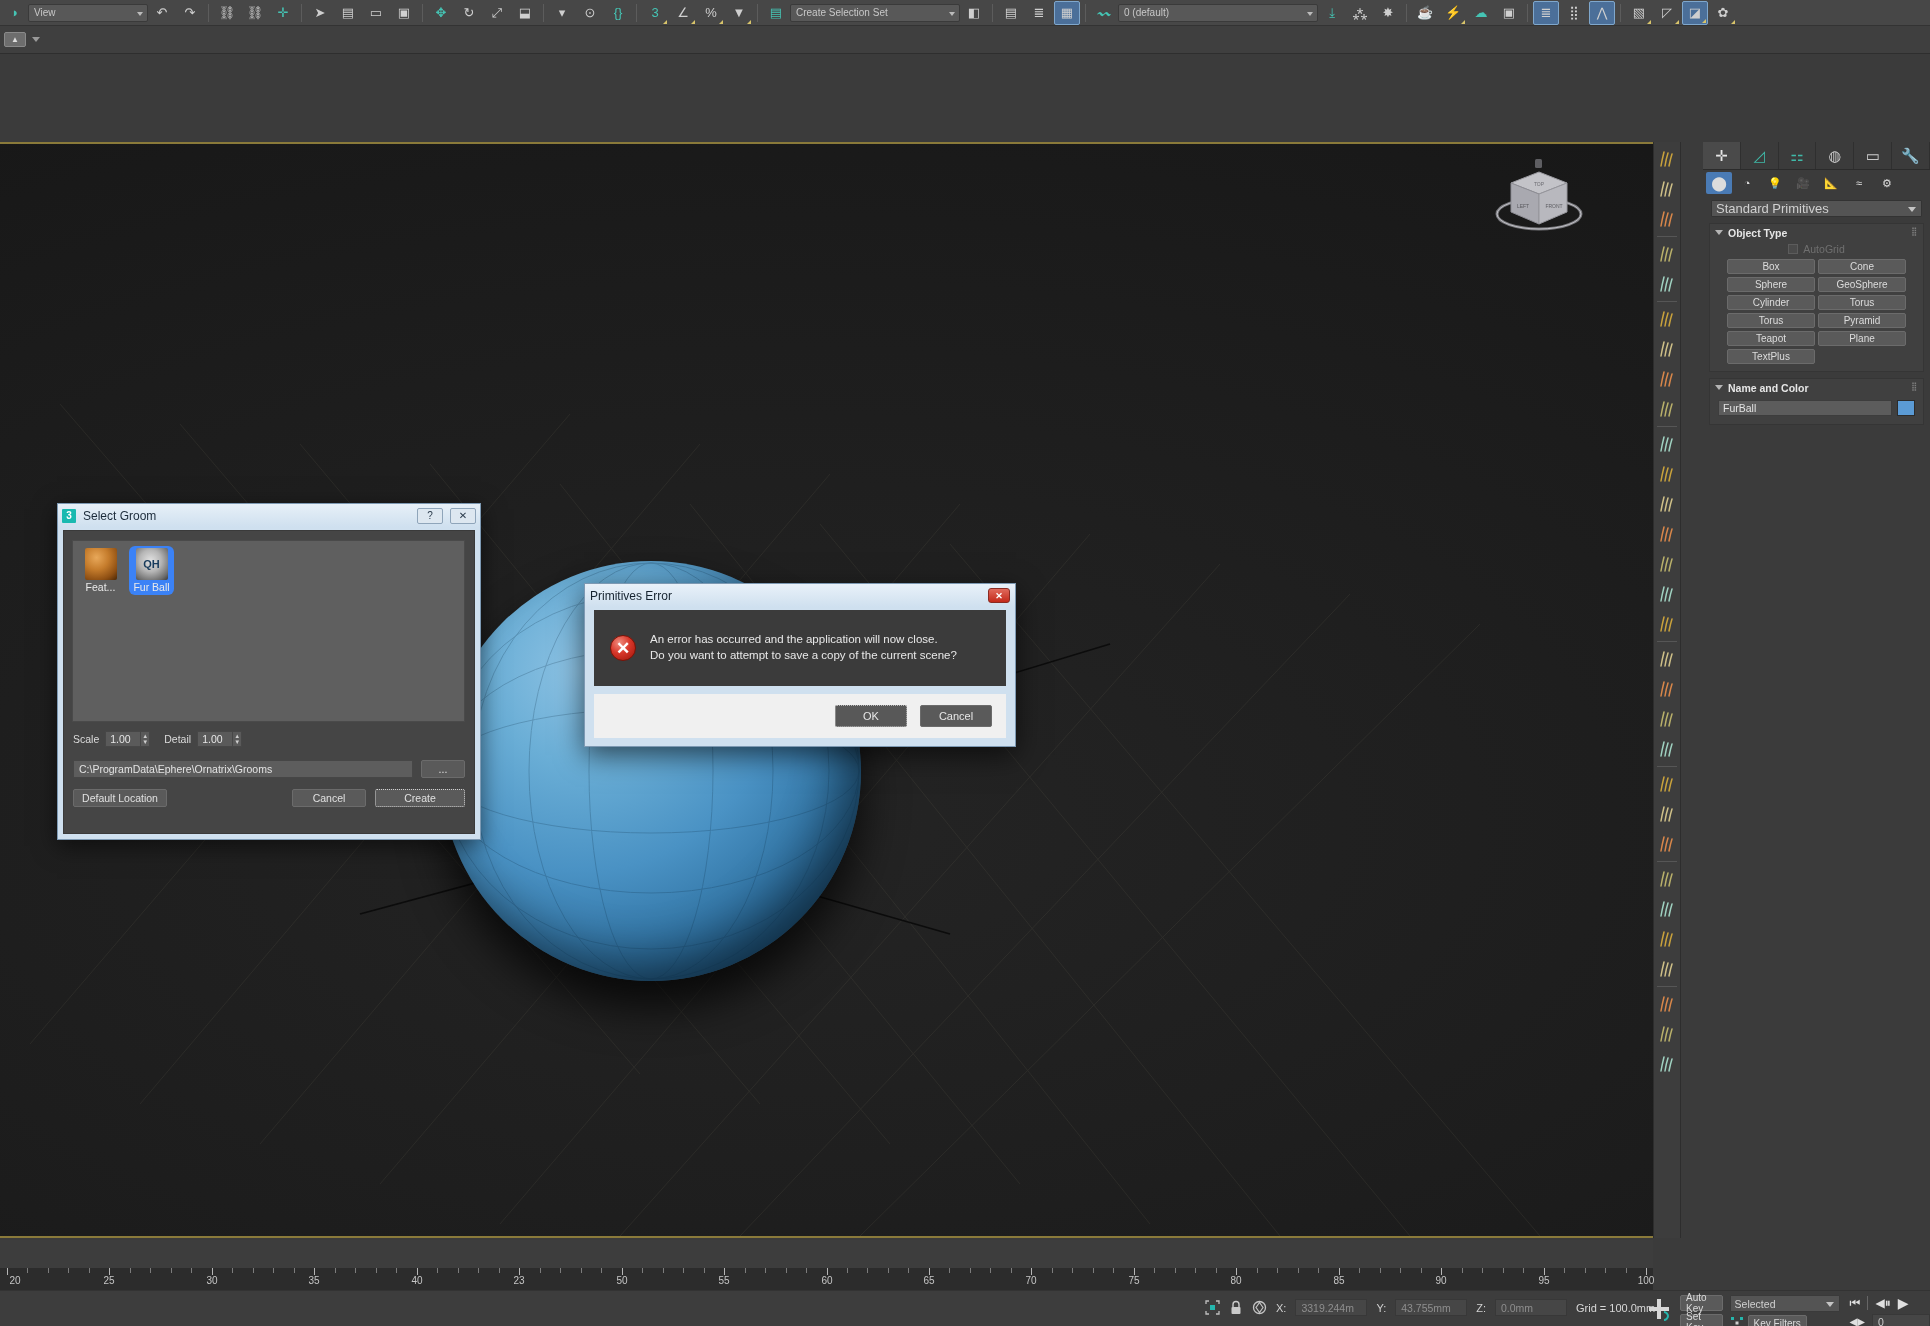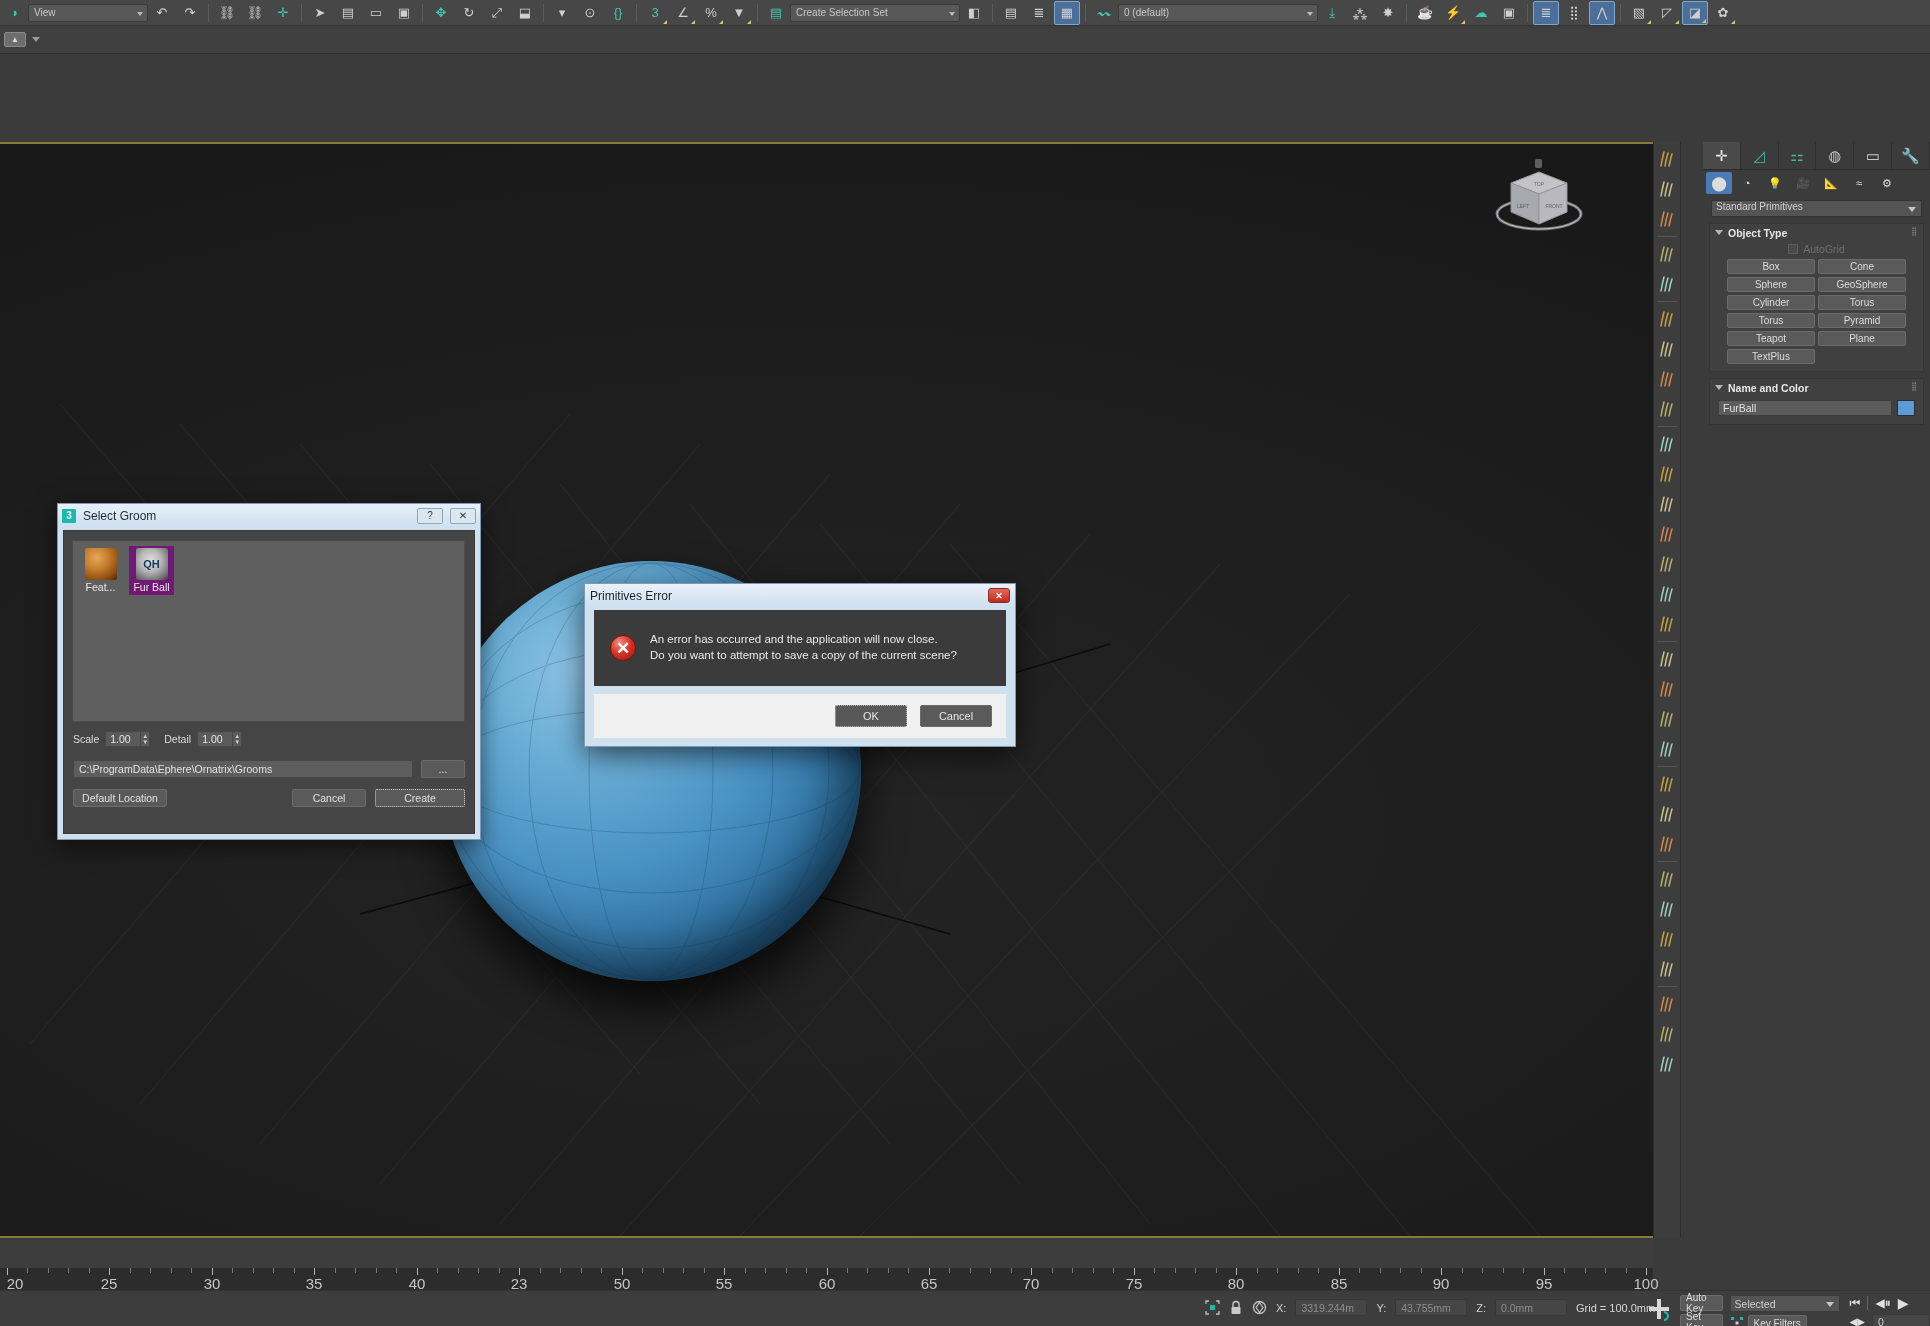--- a/index.html
+++ b/index.html
@@ -84,21 +84,21 @@
   }
   .cmd-tab.sel{background:#4a4a4a;}
   .cmd-subtabs{display:flex;height:26px;align-items:center;padding-left:3px;gap:2px;}
   .cmd-sub{
     width:26px;height:22px;display:flex;align-items:center;justify-content:center;
     color:#cfcfcf;font-size:12px;border-radius:2px;
   }
   .cmd-sub.sel{background:#4a7bb5;}
   .cmd-dropdown{
     margin:4px 8px 0 8px;height:17px;background:#545454;border:1px solid #333;
-    color:#d0d0d0;font-size:10px;display:flex;align-items:flex-start;padding:0 4px;
+    color:#d0d0d0;font-size:13px;display:flex;align-items:flex-end;padding:0 4px;
     position:relative;border-radius:1px;
   }
   .cmd-dropdown::after{content:'';position:absolute;right:5px;top:6px;border-left:4px solid transparent;border-right:4px solid transparent;border-top:5px solid #c4c4c4;}
   .rollout{margin:6px 6px 0 6px;background:#404040;border:1px solid #353535;}
   .rollout-hd{
     height:17px;display:flex;align-items:center;gap:5px;padding:0 5px;
     color:#e6e6e6;font-size:10.5px;font-weight:bold;position:relative;
   }
   .tri{width:0;height:0;border-left:4px solid transparent;border-right:4px solid transparent;border-top:5px solid #b5b5b5;}
   .grip{position:absolute;right:6px;top:5px;color:#7d7d7d;font-size:8px;letter-spacing:0px;line-height:5px;}
@@ -115,21 +115,21 @@
     color:#e2e2e2;font-size:10.5px;display:flex;align-items:center;padding:0 4px;
   }
   .swatch{width:18px;height:16px;border:1px solid #2c2c2c;}
 
   
   .timeline{
     position:absolute;left:0;top:1240px;width:1653px;height:28px;background:#3d3d3d;
   }
   .ruler{position:absolute;left:0;top:1268px;width:1653px;height:22px;background:#2c2c2c;}
   .tick{position:absolute;top:0;width:1px;background:#8d8d8d;}
-  .ticklbl{position:absolute;top:7px;color:#c6c6c6;font-size:15px;transform:translateX(-50%);}
+  .ticklbl{position:absolute;top:7px;color:#c6c6c6;font-size:10px;transform:translateX(-50%);}
   .statusbar{
     position:absolute;left:0;top:1290px;width:1930px;height:36px;background:#3d3d3d;
     border-top:1px solid #333;
   }
   .sb-ic{display:inline-flex;align-items:center;justify-content:center;color:#cfcfcf;}
   .coordlbl{color:#d0d0d0;font-size:11px;}
   .coordbox{
     display:inline-flex;align-items:center;height:17px;min-width:72px;padding:0 5px;
     background:#464646;border:1px solid #383838;color:#8e8e8e;font-size:10.5px;
   }
@@ -163,21 +163,21 @@
   }
   .dg-body{
     position:absolute;left:5px;top:26px;right:5px;bottom:5px;background:#454545;
     border:1px solid #3a3a3a;
   }
   .dg-list{
     position:absolute;left:8px;top:9px;right:9px;height:182px;background:#5f5f5f;
     border:1px solid #4a4a4a;padding:5px;display:flex;gap:6px;align-items:flex-start;
   }
   .groom-item{width:45px;display:flex;flex-direction:column;align-items:center;gap:1px;padding:2px 1px;}
-  .groom-item.sel{background:#701a75;}
+  .groom-item.sel{background:#3b82f6;border-radius:6px;}
   .groom-thumb{width:32px;height:32px;border-radius:2px;}
   .groom-lbl{color:#e9e9e9;font-size:10.5px;white-space:nowrap;}
   .dg-row{position:absolute;display:flex;align-items:center;}
   .spinlabel{color:#dcdcdc;font-size:10.5px;}
   .spinbox{
     height:16px;width:36px;background:#5a5a5a;border:1px solid #474747;
     color:#e6e6e6;font-size:10.5px;display:flex;align-items:center;padding-left:4px;
   }
   .spinarrows{width:9px;height:16px;display:flex;flex-direction:column;align-items:center;justify-content:center;
     background:#5a5a5a;border:1px solid #474747;border-left:none;color:#cfcfcf;font-size:6px;line-height:6px;}

